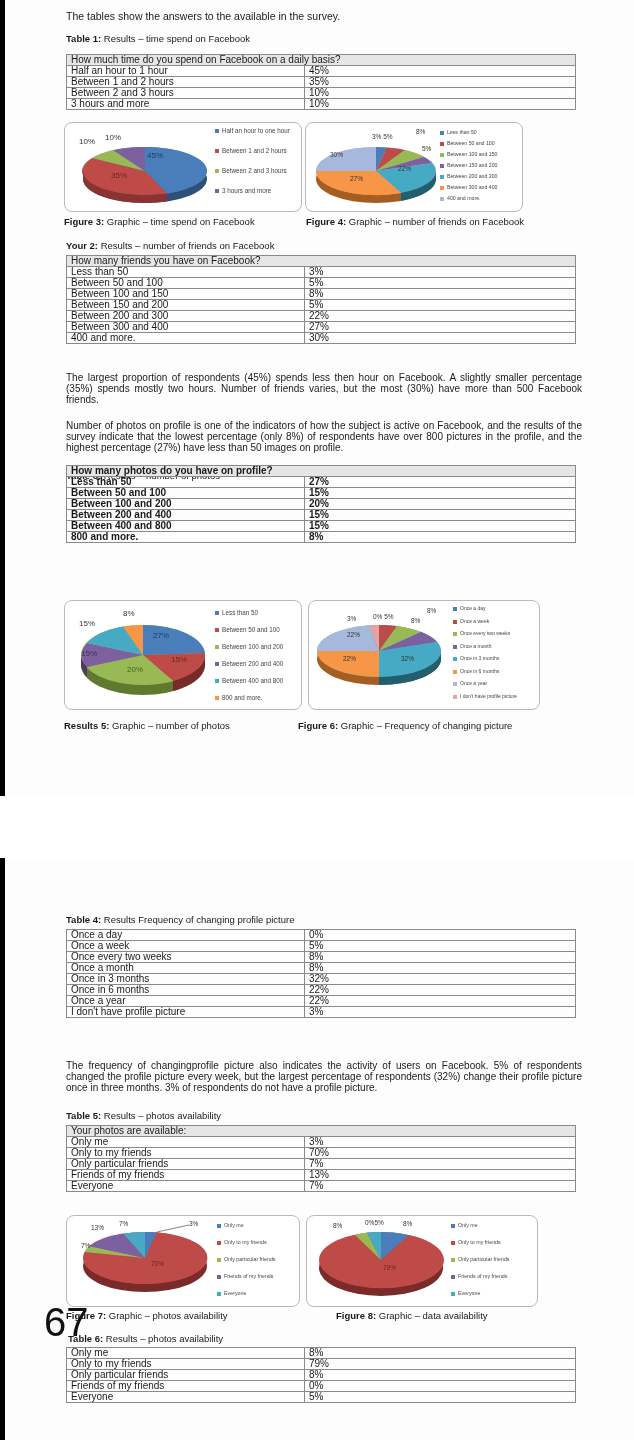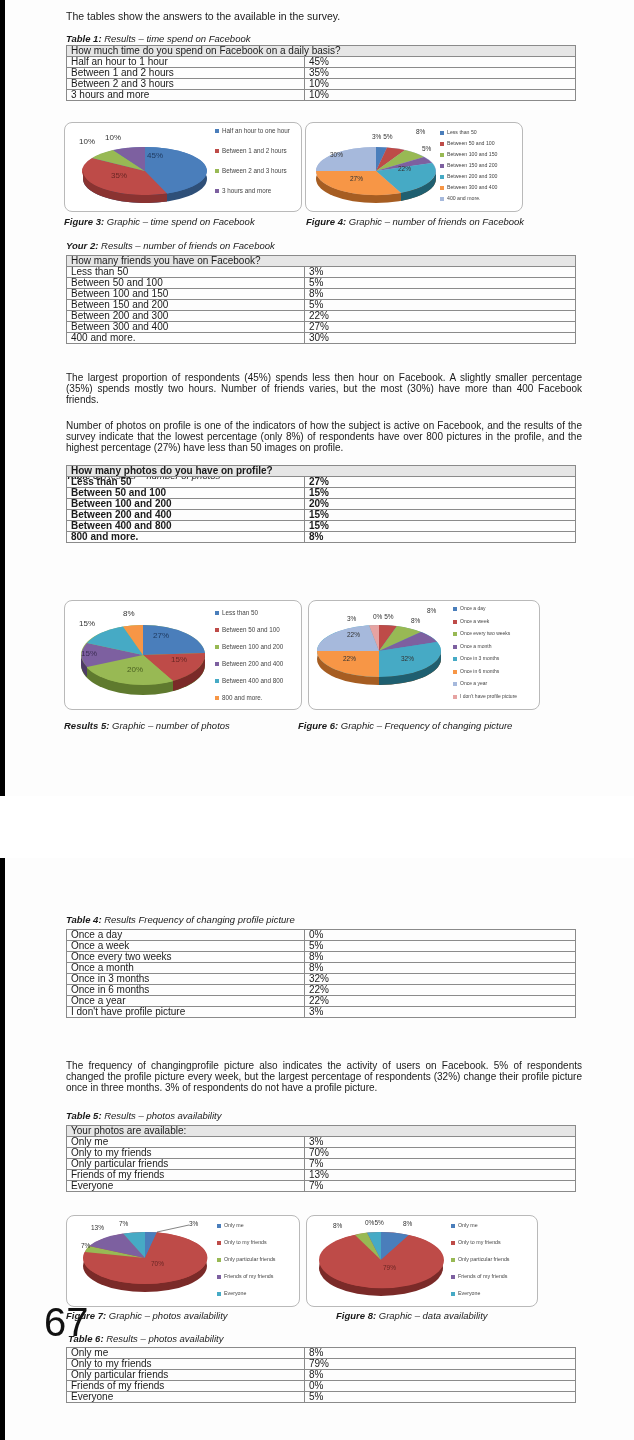--- a/index.html
+++ b/index.html
@@ -3,21 +3,21 @@
 <meta charset="utf-8">
 <style>
   * { box-sizing: border-box; margin: 0; padding: 0; }
   html, body { width: 634px; height: 1440px; background: #ffffff; overflow: hidden; }
   body { position: relative; font-family: "Liberation Sans", sans-serif; color: #1a1a1a; }
 
   .page-edge { position: absolute; left: 0; width: 5px; background: #000; }
   .page { position: absolute; left: 0; width: 634px; background: #fdfdfd; }
 
   .intro { position: absolute; left: 66px; top: 10px; font-size: 10.5px; }
-  .caption { position: absolute; font-size: 9.5px; font-style: italic; }
+  .caption { position: absolute; font-size: 9.5px; }
   .caption b { font-weight: bold; }
 
   table.res { position: absolute; left: 66px; width: 510px; border-collapse: collapse; font-size: 10px; line-height: 10px; }
   table.res td { border: 1px solid #8a8a8a; padding: 0 4px; height: 10.6px; white-space: nowrap; }
   table.res tr.head td { background: #e6e6e6; }
   table.res td.lab { width: 238px; }
 
   .para { position: absolute; left: 66px; width: 516px; font-size: 10px; line-height: 11px; text-align: justify; }
 
   .chartbox { position: absolute; border: 1px solid #b9b9b9; border-radius: 8px; background: #fff; }
@@ -35,21 +35,21 @@
 <div class="page" style="top:0;height:796px;"></div>
 <div class="page" style="top:858px;height:582px;"></div>
 <div class="page-edge" style="top:0;height:796px;"></div>
 <div class="page-edge" style="top:858px;height:582px;"></div>
 
 <div class="intro">The tables show the answers to the available in the survey.</div>
 
 <div class="caption" style="left:66px;top:33px;">
   <b>Table 1:</b><span> Results – time spend on Facebook</span>
 </div>
-<table class="res" style="top:45px;border-radius:26px;">
+<table class="res" style="top:54px;border-radius:26px;">
   <tbody>
       <tr class="head">
         <td colspan="2">How much time do you spend on Facebook on a daily basis?</td>
       </tr>
   <tr>
         <td class="lab">Half an hour to 1 hour</td>
         <td>45%</td>
       </tr>
   <tr>
         <td class="lab">Between 1 and 2 hours</td>
@@ -190,21 +190,21 @@
         <td class="lab">Between 300 and 400</td>
         <td>27%</td>
       </tr>
   <tr>
         <td class="lab">400 and more.</td>
         <td>30%</td>
       </tr>
 </tbody>
   </table>
 
-<p class="para" style="top:372px;">The largest proportion of respondents (45%) spends less then hour on Facebook. A slightly smaller percentage (35%) spends mostly two hours. Number of friends varies, but the most (30%) have more than 400 Facebook friends.</p>
+<p class="para" style="top:372px;">The largest proportion of respondents (45%) spends less then hour on Facebook. A slightly smaller percentage (35%) spends mostly two hours. Number of friends varies, but the most (30%) have more than 500 Facebook friends.</p>
 <p class="para" style="top:420px;">Number of photos on profile is one of the indicators of how the subject is active on Facebook, and the results of the survey indicate that the lowest percentage (only 8%) of respondents have over 800 pictures in the profile, and the highest percentage (27%) have less than 50 images on profile.</p>
 
 <div class="caption" style="left:66px;top:470px;">
   <b>Table 3:</b><span> Results – number of photos</span>
 </div>
 <table class="res" style="top:465px;font-weight:bold;">
   <tbody>
       <tr class="head">
         <td colspan="2">How many photos do you have on profile?</td>
       </tr>

